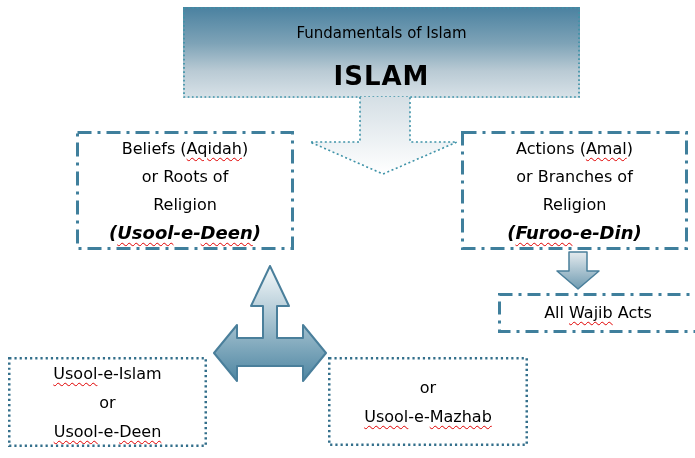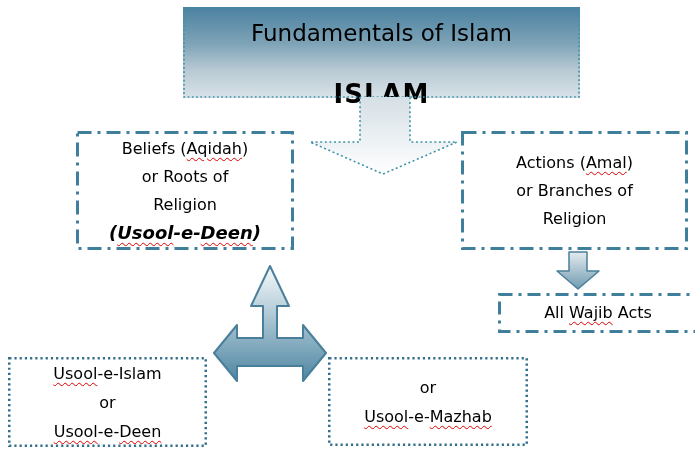--- a/index.html
+++ b/index.html
@@ -11,22 +11,22 @@
   .abs { position:absolute; }
   .bsvg { position:absolute; left:0; top:0; width:100%; height:100%; pointer-events:none; }
 
   
   .top-box {
     left:183px; top:7px; width:397px; height:91px;
     background:linear-gradient(180deg,#4a81a0 0%, #7ea3b7 40%, #b9cad4 70%, #d8e2e8 100%);
     display:flex; flex-direction:column; align-items:center;
     box-sizing:border-box; padding-top:11px;
   }
-  .top-title { font-size:23px; line-height:30px;text-align:right; }
-  .top-subtitle { font-size:26px; line-height:30px; font-weight:bold; letter-spacing:1px; margin-top:31px; }
+  .top-title { font-size:15px; line-height:30px;text-align:right; }
+  .top-subtitle { font-size:26px; line-height:30px; font-weight:bold; letter-spacing:1px; margin-top:13px; }
 
   
   .tbox {
     box-sizing:border-box; display:flex; flex-direction:column;
     justify-content:center; align-items:center; text-align:center;
   }
   .tbox .bline { font-size:16px; line-height:28px; white-space:pre; }
   .tbox .bline.bold-line { font-size:18px; font-weight:bold;font-style:italic; }
   .beliefs-box { left:76px;  top:131px; width:218px; height:119px; }
   .actions-box { left:461px; top:131px; width:227px; height:119px; }
@@ -80,20 +80,21 @@
     <div class="bline bold-line"><span>(</span><span class="wavy">Usool</span><span>-e-</span><span class="wavy">Deen</span><span>)</span></div>
   </div>
 
   <div class="abs tbox actions-box">
     <svg class="bsvg" viewBox="0 0 227 119">
       <rect x="1.5" y="1.5" width="224" height="116" fill="none" stroke="#3f7f9c" stroke-width="3" stroke-dasharray="14 6 3 6"></rect>
     </svg>
     <div class="bline"><span>Actions (</span><span class="wavy">Amal</span><span>)</span></div>
     <div class="bline"><span>or Branches of</span></div>
     <div class="bline"><span>Religion</span></div>
+    <div class="bline bold-line"><span>(</span><span class="wavy">Furoo</span><span>-e-Din)</span></div>
   </div>
 
   <svg class="abs small-arrow" viewBox="0 0 46 40">
     <defs>
       <linearGradient id="gSmall" x1="0" y1="0" x2="0" y2="1">
         <stop offset="0" stop-color="#e4eaee"></stop>
         <stop offset="1" stop-color="#6f9bb1"></stop>
       </linearGradient>
     </defs>
     <polygon points="14,1 32,1 32,20 44,20 23,38 2,20 14,20" fill="url(#gSmall)" stroke="#4a7f9b" stroke-width="1.5" stroke-linejoin="round"></polygon>

